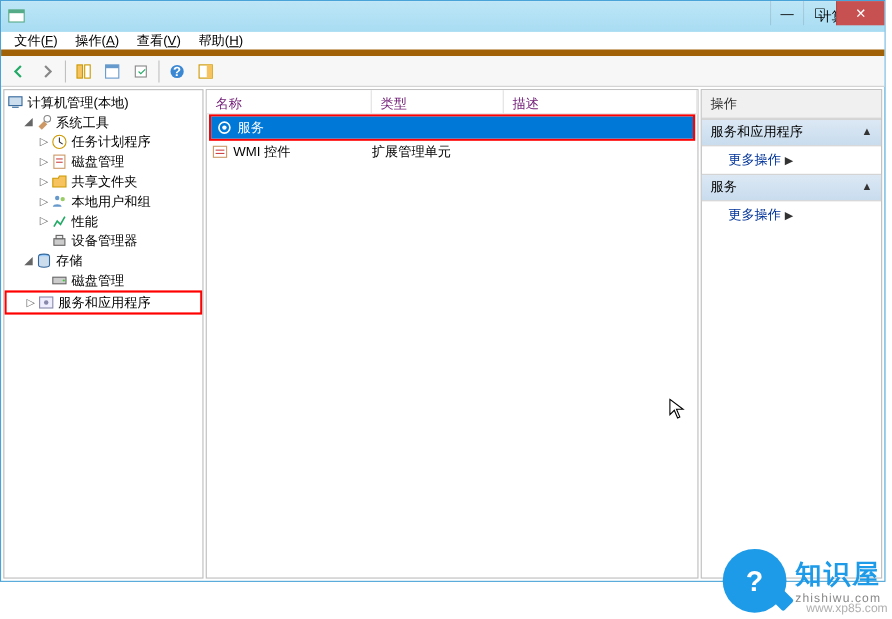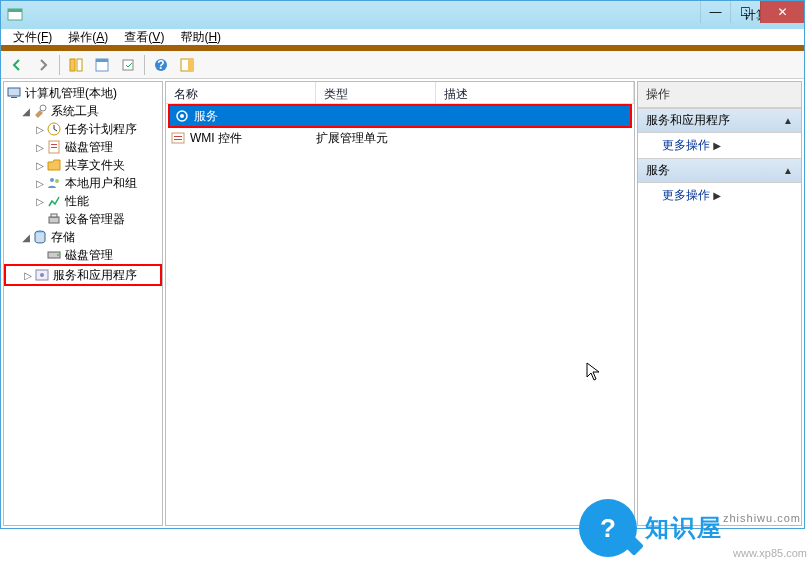--- a/index.html
+++ b/index.html
@@ -12,54 +12,54 @@
 .win-btn { width:30px; height:22px; display:flex; align-items:center; justify-content:center; color:#000; border-left:1px solid rgba(0,0,0,0.1); }
 .win-btn.close { width:44px; background:#c75050; color:#fff; }
 .menubar { height:22px; background:#fff; display:flex; align-items:center; padding:0 4px; border-bottom:6px solid #a16207; }
 .menu-item { padding:2px 8px; }
 .menu-item u { text-decoration:underline; }
 .toolbar { height:28px; background:#f7f7f7; border-bottom:1px solid #d0d0d0; display:flex; align-items:center; padding:0 4px; gap:2px; }
 .tb-btn { width:24px; height:24px; display:flex; align-items:center; justify-content:center; border:1px solid transparent; }
 .tb-btn svg { width:16px; height:16px; }
 .tb-sep { width:1px; height:20px; background:#c0c0c0; margin:0 2px; }
 .body-area { display:flex; height:calc(100% - 78px); }
-.tree-pane { width:160px; border:1px solid #bcbcbc; margin:2px; overflow:auto; background:#fff; }
+.tree-pane { width:182px; border:1px solid #bcbcbc; margin:2px; overflow:auto; background:#fff; }
 .tree { padding:2px 0; }
 .tree-row { display:flex; align-items:center; height:18px; padding-left:2px; white-space:nowrap; }
 .expander { width:12px; text-align:center; color:#666; font-size:10px; cursor:pointer; }
 .tree-icon { width:16px; height:16px; margin-right:3px; flex-shrink:0; display:flex; align-items:center; justify-content:center; }
 .tree-label { color:#000; }
 .indent0 { padding-left:2px; }
 .indent1 { padding-left:16px; }
 .indent2 { padding-left:30px; }
 .highlight-red { border:2px solid #f00; }
 .list-pane { flex:1; border:1px solid #bcbcbc; margin:2px 0 2px 0; background:#fff; position:relative; }
 .list-header { display:flex; height:22px; border-bottom:1px solid #e0e0e0; background:#fff; }
-.list-header .col { padding:4px 8px; border-right:1px solid #e0e0e0; color:#0f172a; }
+.list-header .col { padding:4px 8px; border-right:1px solid #e0e0e0; color:#701a75; }
 .col-name { width:150px; }
 .col-type { width:120px; }
 .col-desc { flex:1; }
 .list-row { display:flex; height:20px; align-items:center; padding:0 4px; }
 .list-row.selected { background:#0078d7; color:#fff; }
 .list-row .cell { overflow:hidden; text-overflow:ellipsis; white-space:nowrap; }
 .list-row .cell-name { width:146px; display:flex; align-items:center; }
 .list-row .cell-type { width:120px; }
 .list-row .cell-desc { flex:1; }
 .row-icon { width:16px; height:16px; margin-right:4px; display:flex; align-items:center; }
 .actions-pane { width:165px; border:1px solid #bcbcbc; margin:2px; background:#fff; }
 .actions-header { background:#f0f0f0; padding:4px 8px; border-bottom:1px solid #d0d0d0; color:#333; }
 .action-group-hdr { background:linear-gradient(#dce8f4,#c8dcee); padding:3px 8px; display:flex; justify-content:space-between; align-items:center; border-top:1px solid #d0d0d0; border-bottom:1px solid #d0d0d0; }
 .action-item { padding:4px 8px 4px 24px; color:#003399; }
 .arrow { font-size:10px; color:#333; }
 .cursor { position:absolute; left:420px; top:280px; font-size:16px; color:#000; pointer-events:none; }
 .watermark { position:absolute; right:10px; bottom:6px; display:flex; align-items:center; gap:8px; }
 .wm-badge { width:58px; height:58px; border-radius:50%; background:#1e9be8; display:flex; align-items:center; justify-content:center; position:relative; }
 .wm-badge::after { content:""; position:absolute; right:-4px; bottom:4px; width:14px; height:14px; background:#1e9be8; transform:rotate(45deg); border-radius:2px; }
 .wm-icon { color:#fff; font-size:26px; font-weight:bold; }
-.wm-text { display:flex; }
+.wm-text { display:flex; flex-direction:column; }
 .wm-title { font-size:24px; color:#1e9be8; font-weight:bold; letter-spacing:2px; }
 .wm-url { font-size:11px; color:#888; letter-spacing:1px; }
 .wm-url2 { position:absolute; right:4px; bottom:4px; font-size:11px; color:#b0b0b0; }
 .row-hl { border:2px solid #f00; margin:0 2px; }
 </style>
 </head>
 <body>
 
 <div class="window">
 

